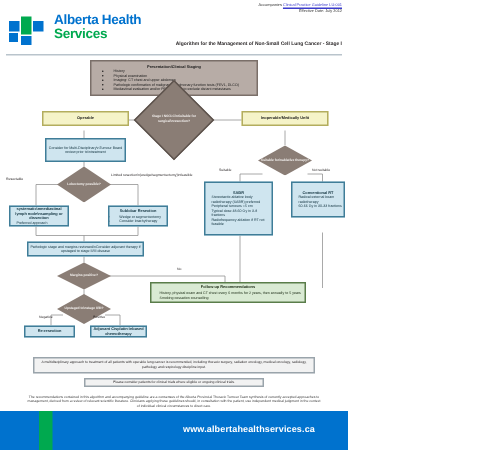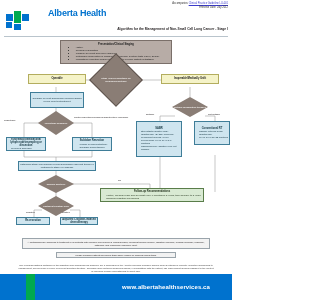--- a/index.html
+++ b/index.html
@@ -17,21 +17,21 @@
   .logo{position:absolute;left:6px;top:9px;display:flex;align-items:flex-start;}
   .logo-marks{position:relative;width:26px;height:22px;}
   .sq{position:absolute;}
   .sq.b{background:#0072ce;}
   .sq.g{background:#00a94f;}
   .s1{left:0;top:5px;width:7px;height:7px;}
   .s2{left:8px;top:2px;width:7px;height:12px;}
   .s3{left:16px;top:5px;width:7px;height:7px;}
   .s4{left:8px;top:15px;width:7px;height:6px;}
   .s5{left:0;top:13px;width:6px;height:6px;}
-  .logo-words{margin-left:16px;line-height:1.0;}
+  .logo-words{margin-left:4px;line-height:1.0;}
   .lw1{font-size:9px;font-weight:bold;color:#0072ce;letter-spacing:-0.2px;}
   .lw2{font-size:9px;font-weight:bold;color:#00a94f;letter-spacing:-0.2px;}
 
   .hdr-right{position:absolute;right:4px;top:2px;text-align:right;}
   .acc{font-size:2.6px;color:#333;line-height:1.5;}
   .acc a{color:#3b3bcc;text-decoration:underline;}
   .eff{font-size:2.6px;color:#333;line-height:1.5;}
   .algo-title{position:absolute;right:4px;top:27px;font-size:3.3px;font-weight:bold;color:#231f20;}
 
   .hdr-rule{position:absolute;left:4px;top:36px;width:224px;height:1px;background:#b9c4cc;}
@@ -86,20 +86,21 @@
     <div class="logo">
       <div class="logo-marks">
         <span class="sq b s1"></span>
         <span class="sq g s2"></span>
         <span class="sq b s3"></span>
         <span class="sq b s4"></span>
         <span class="sq b s5"></span>
       </div>
       <div class="logo-words">
         <div class="lw1">Alberta Health</div>
+        <div class="lw2">Services</div>
       </div>
     </div>
 
     <div class="hdr-right">
       <div class="acc">
         <span>Accompanies </span><a href="#">Clinical Practice Guideline LU-001</a>
       </div>
       <div class="eff">Effective Date: July  2012</div>
     </div>
     <div class="algo-title">Algorithm for the Management of Non-Small Cell Lung Cancer - Stage I</div>

